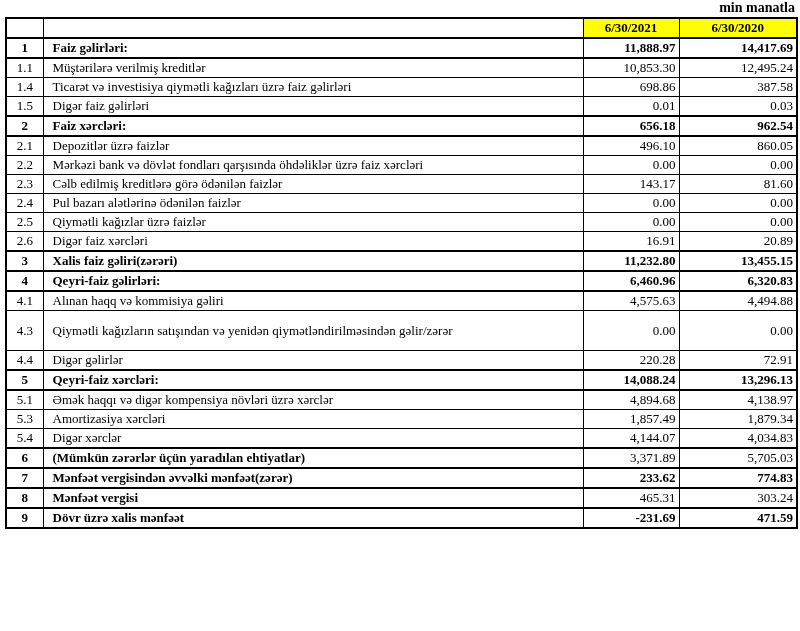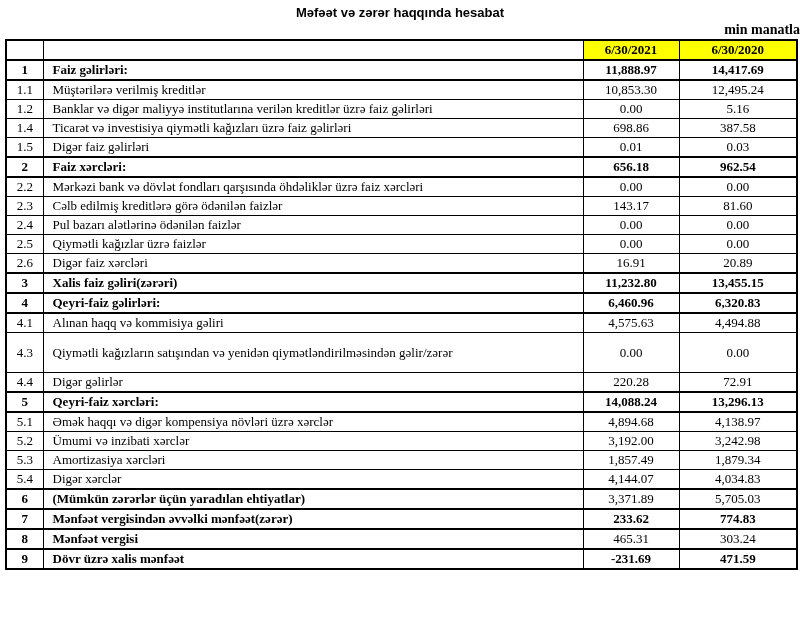--- a/index.html
+++ b/index.html
@@ -22,20 +22,21 @@
     font-weight: 700;
     font-size: 13px;
     padding-top: 5px;
     height: 17px;
   }
   .unit {
     text-align: right;
     font-family: "Liberation Serif", serif;
     font-weight: 700;
     font-size: 14px;
+    padding-right: 5px;
     height: 17px;
   }
   table.report {
     border-collapse: collapse;
     table-layout: fixed;
     margin-left: 5px;
     width: 791px;
     border: 2px solid #000000;
     font-size: 13px;
   }
@@ -43,21 +44,21 @@
     border: 1px solid #000000;
     padding: 0 3px;
     height: 18px;
     line-height: 18px;
     overflow: hidden;
     white-space: nowrap;
     vertical-align: middle;
   }
   td.num   { text-align: center; padding: 0 1px; }
   td.label { text-align: left; padding-left: 9px; }
-  td.val   { text-align: center; }
+  td.val   { text-align: right; }
   tr.header-row td { height: 18px; }
   td.date-header {
     background: #ffff00;
     font-weight: 700;
     text-align: center;
   }
   tr.section td {
     font-weight: 700;
     border-top-width: 2px;
     border-bottom-width: 2px;
@@ -69,21 +70,20 @@
   tr.section-label td.num,
   tr.section-label td.label {
     font-weight: 700;
   }
   tr.tall td { height: 39px; }
 </style>
 </head>
 <body>
 
 <div class="page">
-  <div class="title">Məfəət və zərər haqqında hesabat</div>
   <div class="unit">min manatla</div>
 
   <table class="report">
     <colgroup>
       <col style="width:37px">
       <col style="width:540px">
       <col style="width:96px">
       <col style="width:118px">
     </colgroup>
     <thead>
@@ -101,44 +101,44 @@
           <td class="val">11,888.97</td>
           <td class="val">14,417.69</td>
         </tr>
         <tr class="">
           <td class="num">1.1</td>
           <td class="label">Müştərilərə verilmiş kreditlər</td>
           <td class="val">10,853.30</td>
           <td class="val">12,495.24</td>
         </tr>
         <tr class="">
-          <td class="num">1.2</td>
-          <td class="label">Banklar və digər maliyyə institutlarına verilən kreditlər üzrə faiz gəlirləri</td>
-          <td class="val">0.00</td>
-          <td class="val">5.16</td>
-        </tr>
-        <tr class="">
           <td class="num">1.4</td>
           <td class="label">Ticarət və investisiya qiymətli kağızları üzrə faiz gəlirləri</td>
           <td class="val">698.86</td>
           <td class="val">387.58</td>
         </tr>
         <tr class="">
           <td class="num">1.5</td>
           <td class="label">Digər faiz gəlirləri</td>
           <td class="val">0.01</td>
           <td class="val">0.03</td>
         </tr>
         <tr class="section">
           <td class="num">2</td>
           <td class="label">Faiz xərcləri:</td>
           <td class="val">656.18</td>
           <td class="val">962.54</td>
         </tr>
         <tr class="">
+          <td class="num">2.1</td>
+          <td class="label">Depozitlər üzrə faizlər</td>
+          <td class="val">496.10</td>
+          <td class="val">860.05</td>
+        </tr>
+        <tr class="">
           <td class="num">2.2</td>
           <td class="label">Mərkəzi bank və dövlət fondları qarşısında öhdəliklər üzrə faiz xərcləri</td>
           <td class="val">0.00</td>
           <td class="val">0.00</td>
         </tr>
         <tr class="">
           <td class="num">2.3</td>
           <td class="label">Cəlb edilmiş kreditlərə görə ödənilən faizlər</td>
           <td class="val">143.17</td>
           <td class="val">81.60</td>
@@ -195,26 +195,20 @@
           <td class="num">5</td>
           <td class="label">Qeyri-faiz xərcləri:</td>
           <td class="val">14,088.24</td>
           <td class="val">13,296.13</td>
         </tr>
         <tr class="">
           <td class="num">5.1</td>
           <td class="label">Əmək haqqı və digər kompensiya növləri üzrə xərclər</td>
           <td class="val">4,894.68</td>
           <td class="val">4,138.97</td>
-        </tr>
-        <tr class="">
-          <td class="num">5.2</td>
-          <td class="label">Ümumi və inzibati xərclər</td>
-          <td class="val">3,192.00</td>
-          <td class="val">3,242.98</td>
         </tr>
         <tr class="">
           <td class="num">5.3</td>
           <td class="label">Amortizasiya xərcləri</td>
           <td class="val">1,857.49</td>
           <td class="val">1,879.34</td>
         </tr>
         <tr class="">
           <td class="num">5.4</td>
           <td class="label">Digər xərclər</td>

